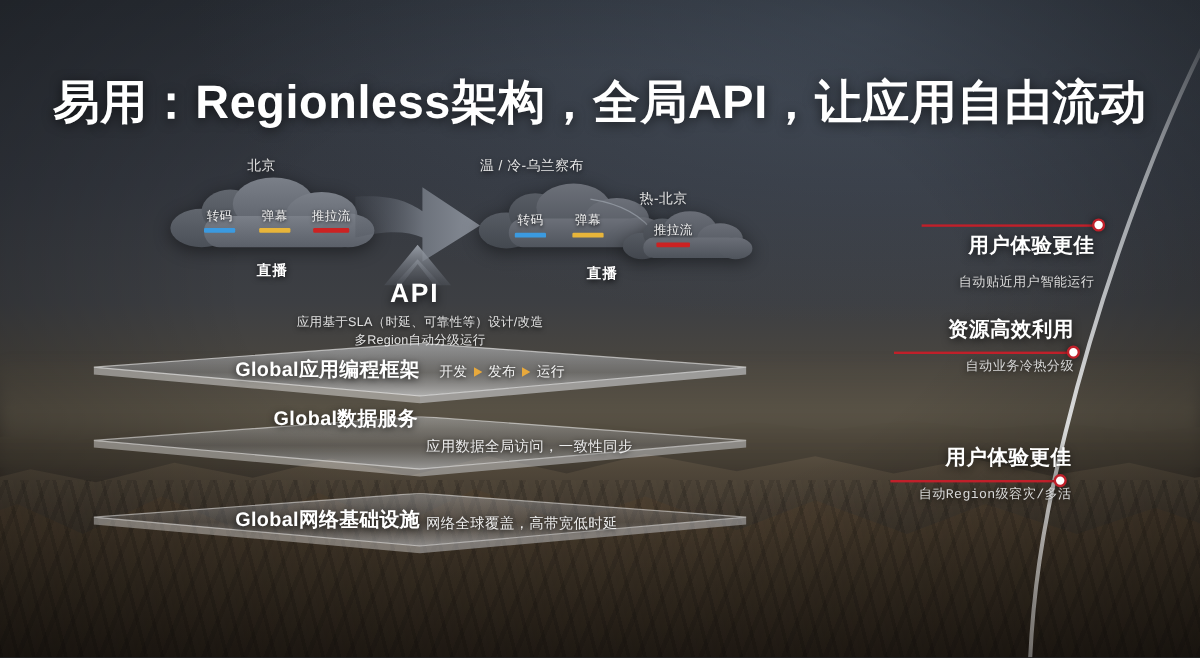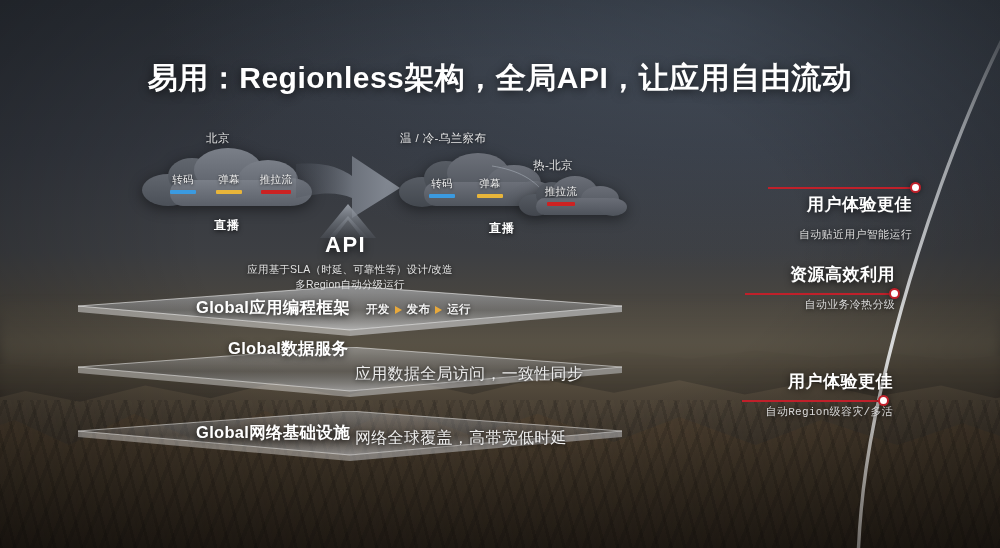--- a/index.html
+++ b/index.html
@@ -70,21 +70,21 @@
   }
   .vignette {
     background: radial-gradient(ellipse 780px 470px at 50% 44%, rgba(0,0,0,0) 38%, rgba(0,0,0,0.42) 100%);
   }
 
   
   .title {
     position: absolute;
     left: 0; top: 58px; width: 1000px;
     text-align: center;
-    font-size: 30px;
+    font-size: 39px;
     font-weight: bold;
     color: #ffffff;
     letter-spacing: .5px;
     text-shadow: 0 2px 10px rgba(0,0,0,.65);
     white-space: nowrap;
   }
 
   
   .arc-svg { position: absolute; left: 0; top: 0; }
 
@@ -191,27 +191,27 @@
     position: absolute;
     font-size: 16.5px;
     font-weight: bold;
     color: #ffffff;
     letter-spacing: .3px;
     text-shadow: 0 2px 6px rgba(0,0,0,.7);
     white-space: nowrap;
   }
   .slab-sub {
     position: absolute;
-    font-size: 16px;
+    font-size: 12px;
     color: #ececec;
     letter-spacing: .3px;
     text-shadow: 0 1px 4px rgba(0,0,0,.8);
     white-space: nowrap;
   }
-  .flow { position: absolute; display: flex; align-items: center; white-space: nowrap; font-weight: bold; }
+  .flow { position: absolute; display: flex; align-items: center; white-space: nowrap; }
   .flow .f-word {
     font-size: 11.5px;
     color: #f2f2f2;
     letter-spacing: .3px;
     text-shadow: 0 1px 4px rgba(0,0,0,.8);
   }
   .flow .f-arrow {
     display: inline-block;
     margin: 0 5px;
     width: 0; height: 0;

